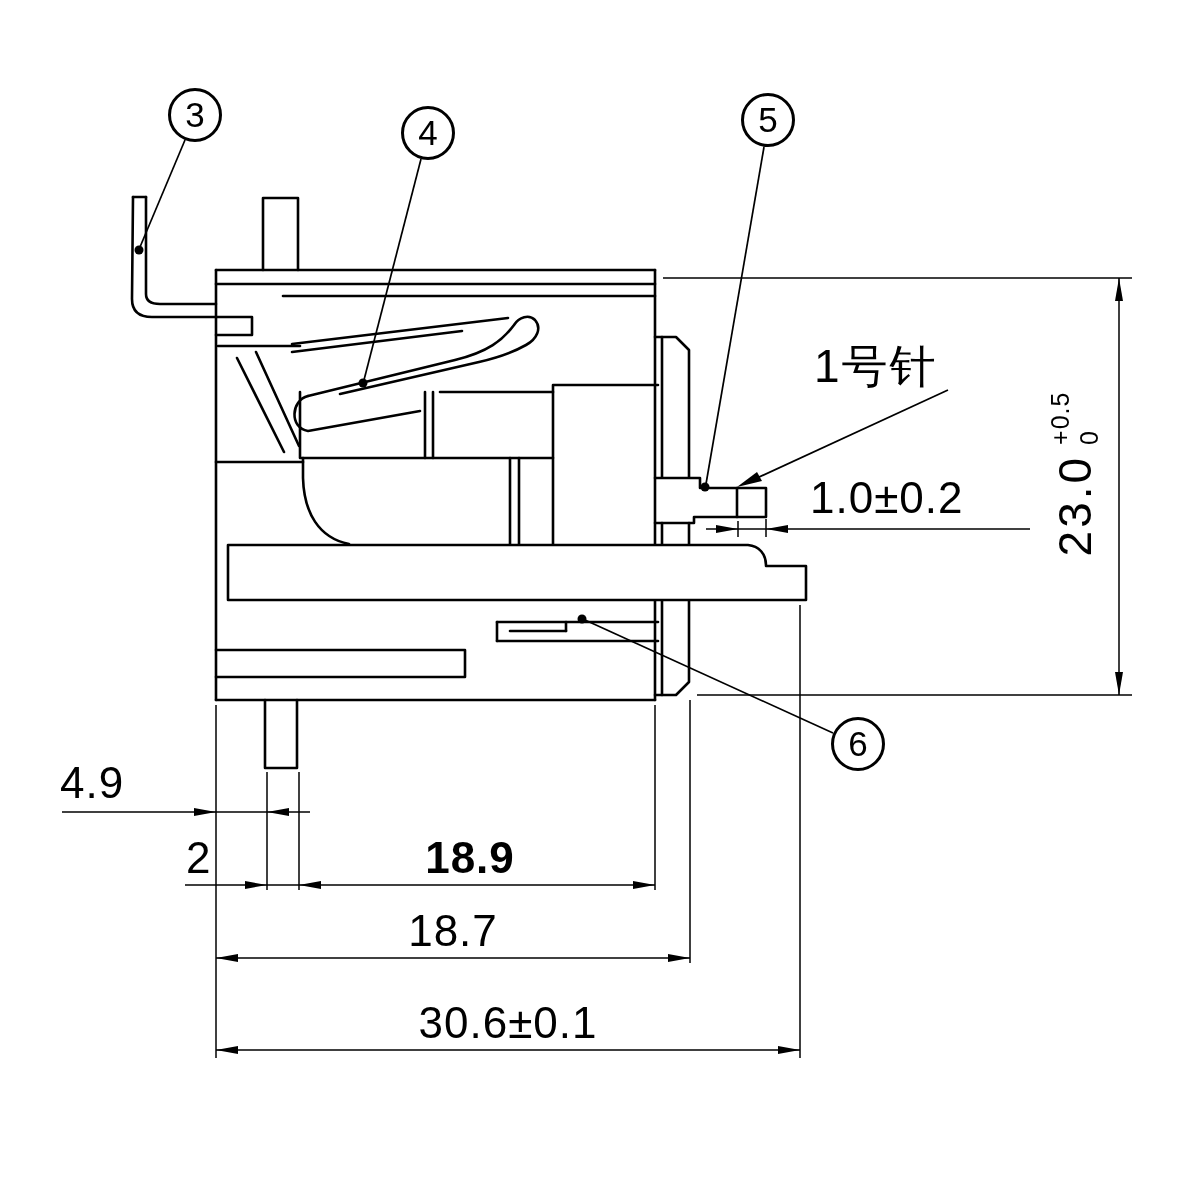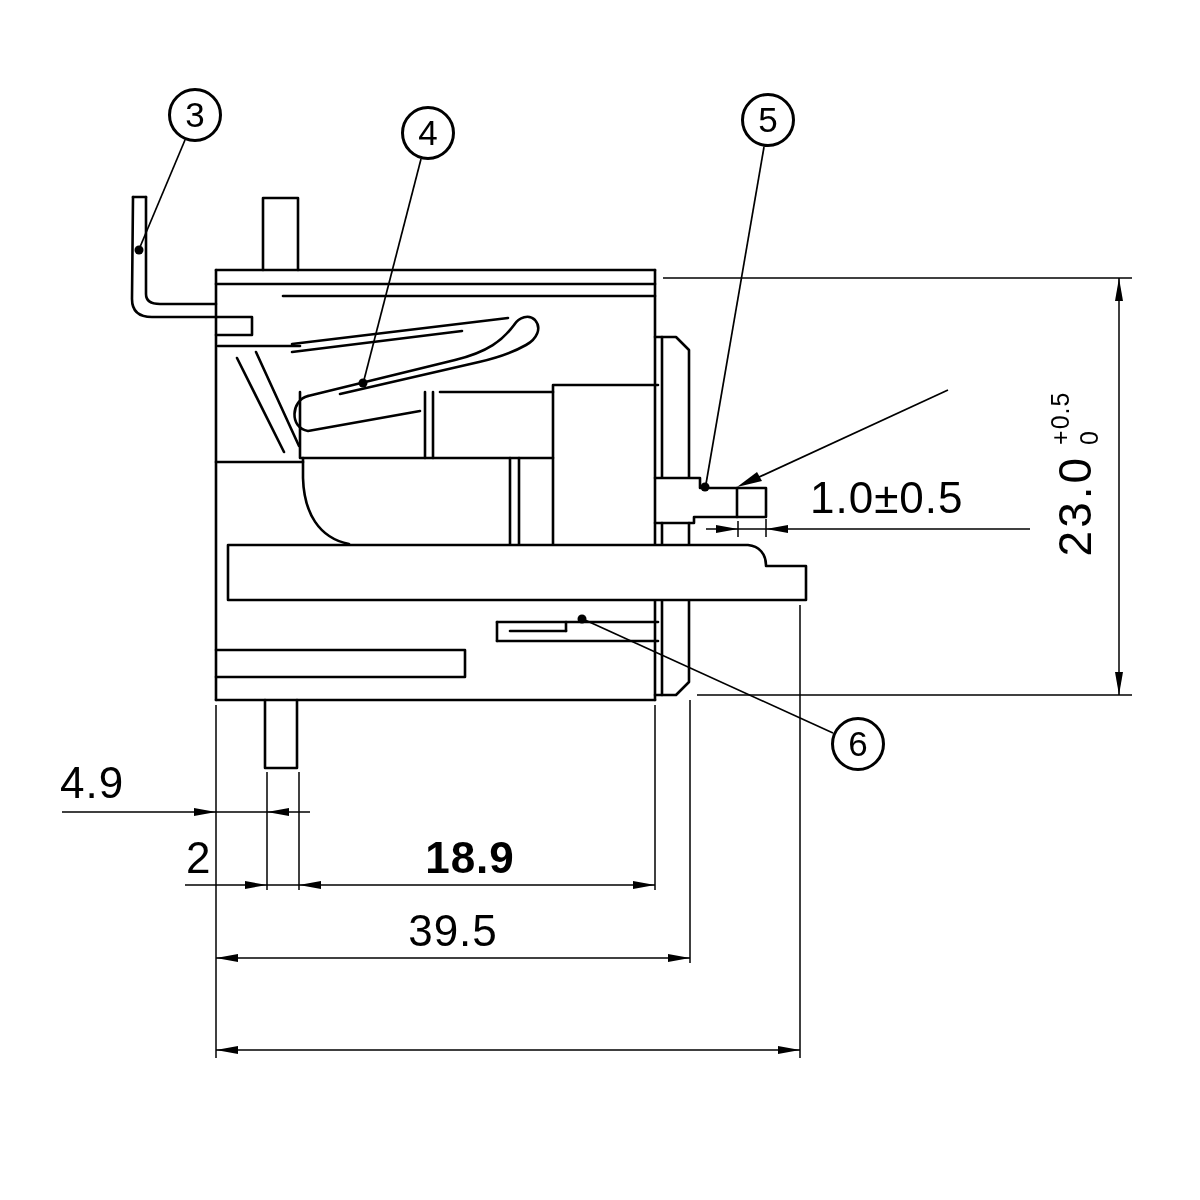--- a/index.html
+++ b/index.html
@@ -152,29 +152,31 @@
   <div class="balloon" style="left:401px; top:106px;">
     <span>4</span>
   </div>
   <div class="balloon" style="left:741px; top:93px;">
     <span>5</span>
   </div>
   <div class="balloon" style="left:831px; top:717px;">
     <span>6</span>
   </div>
 
+  <div class="callout-text" style="left:814px; top:336px;">1号针</div>
 
-  <div class="dim-text" style="left:810px; top:473px;">1.0±0.5</div>
+  <div class="dim-text" style="left:810px; top:473px;">1.0±0.2</div>
 
   <div class="v-dim">
     <span class="main">23.0</span>
     <span class="tol">
       <span>+0.5</span>
       <span>0</span>
     </span>
   </div>
 
   <div class="dim-text" style="left:60px; top:758px;">4.9</div>
   <div class="dim-text" style="left:186px; top:833px;">2</div>
   <div class="dim-text centered" style="left:395px; top:833px; width:150px;font-weight:bold;">18.9</div>
-  <div class="dim-text centered" style="left:378px; top:906px; width:150px;">39.5</div>
+  <div class="dim-text centered" style="left:378px; top:906px; width:150px;">18.7</div>
+  <div class="dim-text centered" style="left:358px; top:998px; width:300px;">30.6±0.1</div>
 
 </div>
 
 </body></html>

